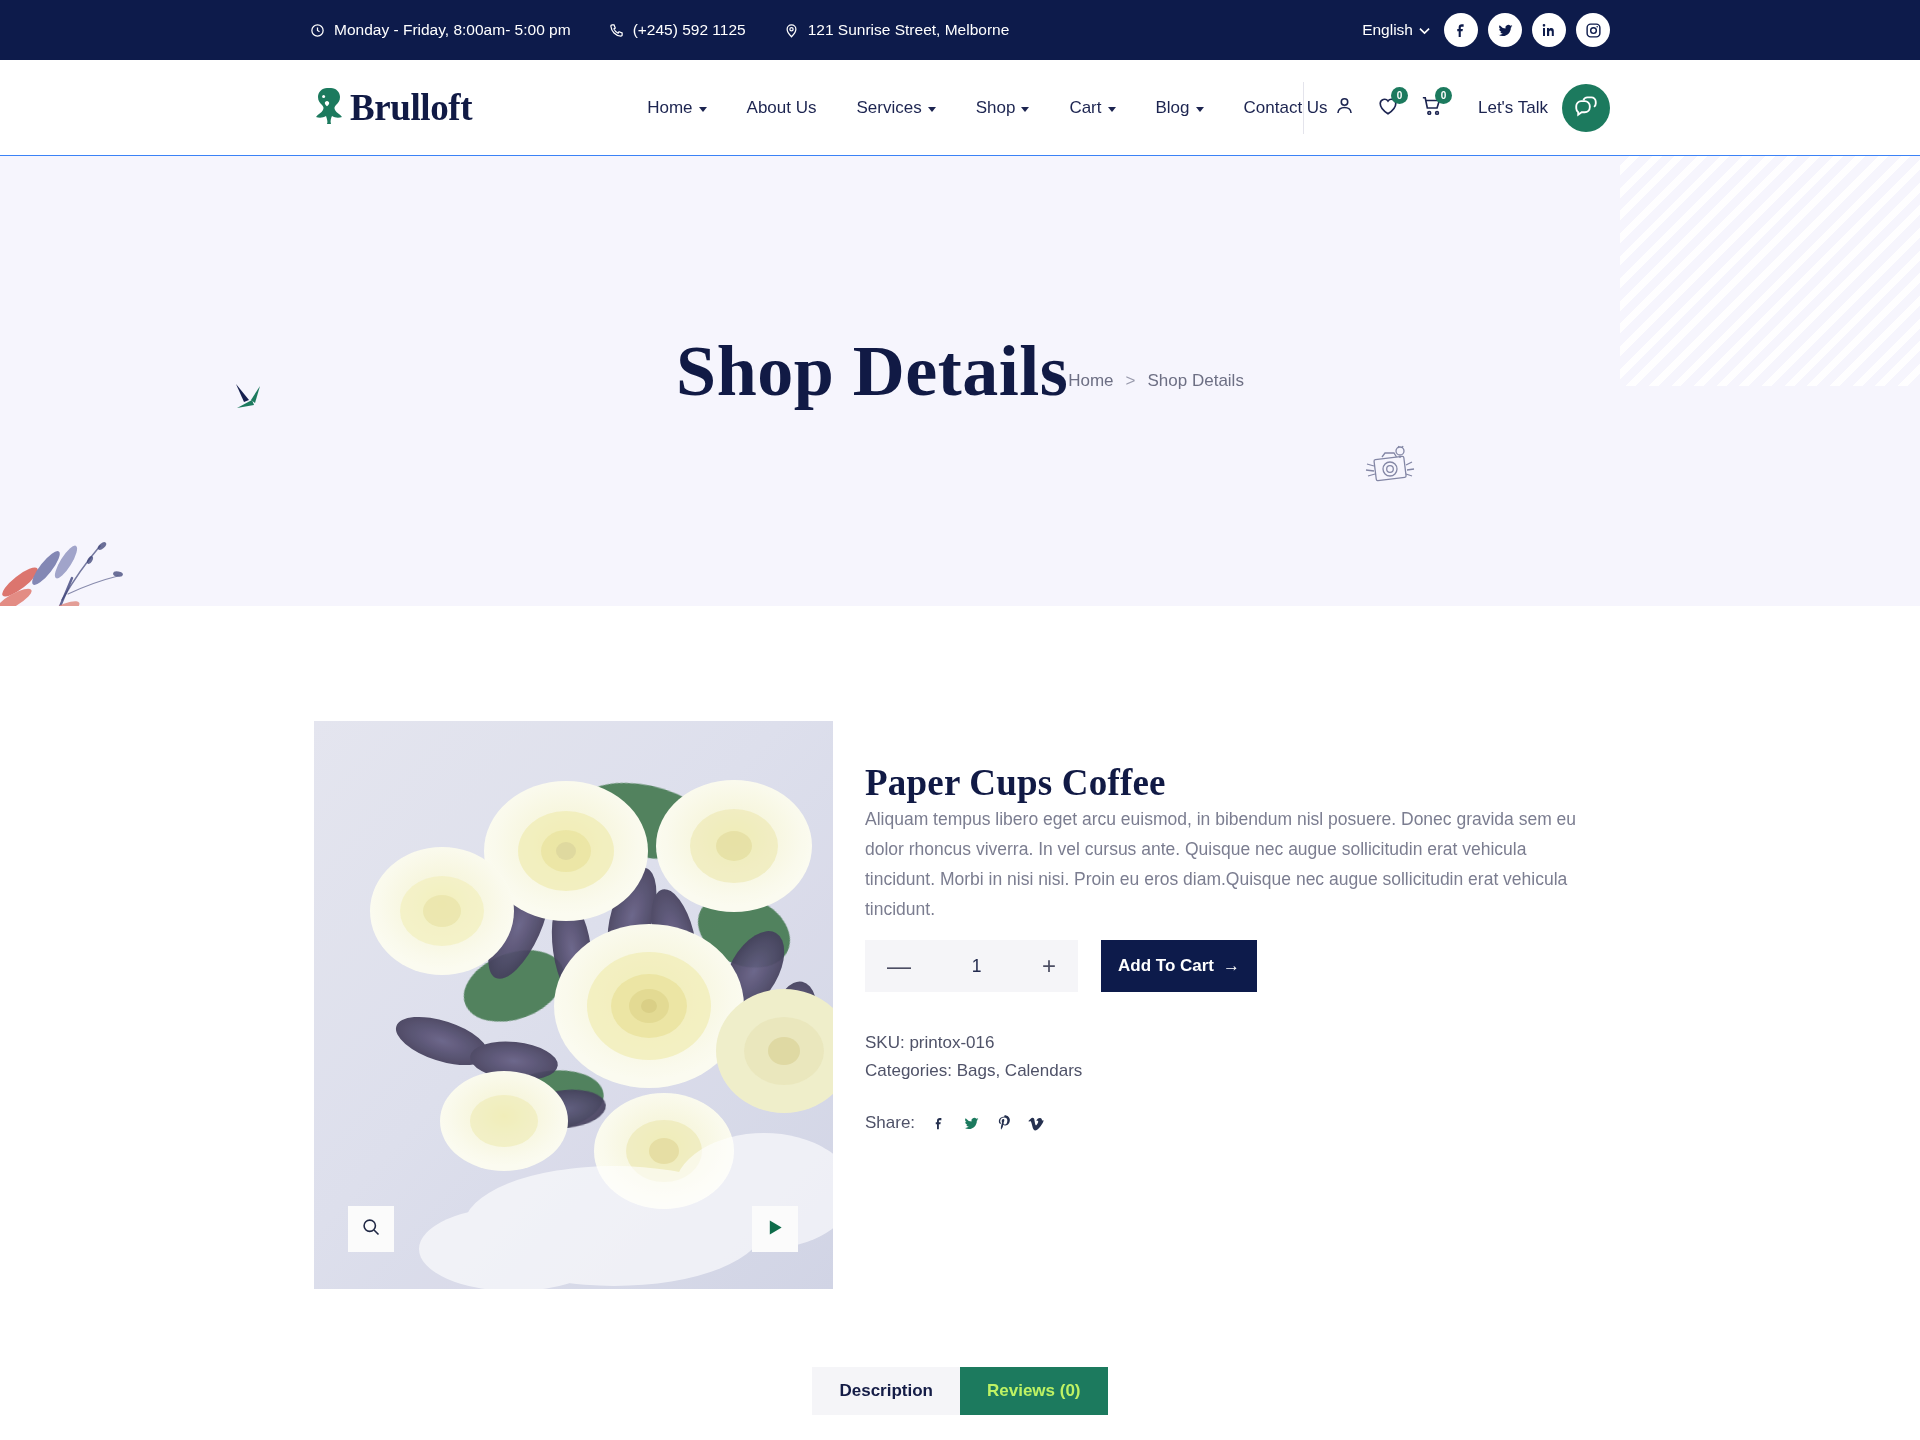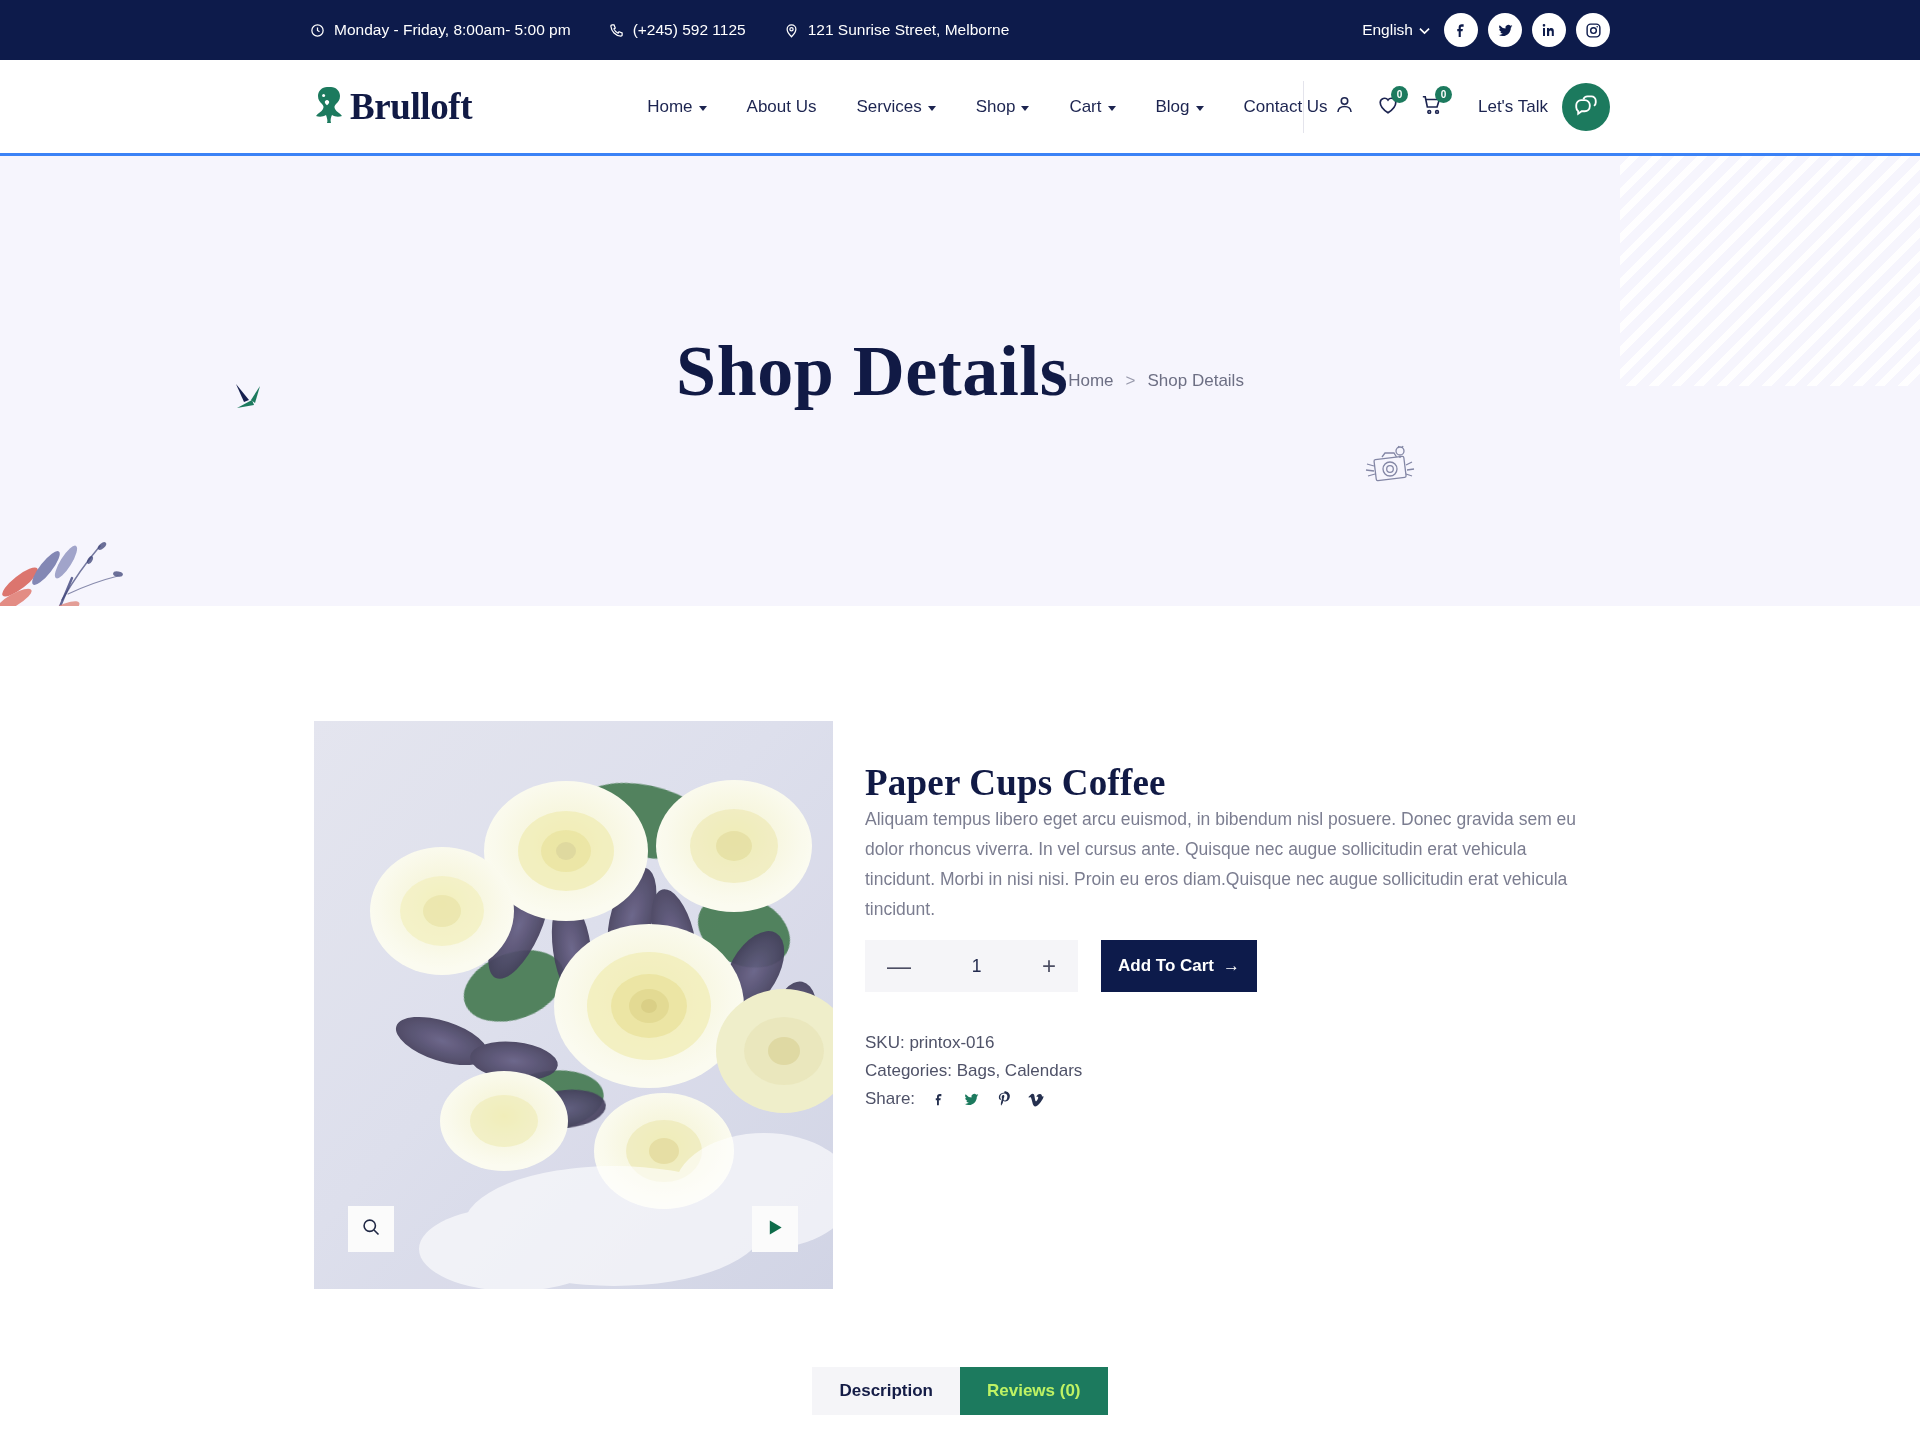--- a/index.html
+++ b/index.html
@@ -50,21 +50,21 @@
   }
   .sc svg { display:block; }
 
   
   .header {
     height: 96px;
     background: #ffffff;
     display: flex;
     align-items: center;
     position: relative;
-    border-bottom: 3px solid #3b82f6;
+    border-bottom: 1px solid #3b82f6;
   }
   .logo {
     margin-left: 310px;
     display: flex; align-items: center; gap: 6px;
   }
   .logo-text {
     font-family: "Liberation Serif", serif;
     font-size: 37px;
     font-weight: bold;
     color: #111a45;
@@ -219,21 +219,21 @@
     background: #0d1b4b; color: #ffffff;
     border: none;
     font-size: 17px; font-weight: bold;
     padding: 0 17px; height: 52px;
     display: flex; align-items: center; gap: 9px;
     cursor: pointer;
     font-family: "Liberation Sans", sans-serif;
   }
   .meta { margin-top: 37px; font-size: 17px; color: #4f5268; line-height: 1.62; }
   .share-row {
-    margin-top: 5px;
+    margin-top: 29px;
     display: flex; align-items: center; gap: 17px;
     font-size: 17px; color: #4f5268;
   }
   .share-icons { display: flex; align-items: center; gap: 16px; }
   .share-icons span { cursor: pointer; display:flex; }
 
   
   .tabs {
     margin-top: 78px;
     display: flex; justify-content: center; gap: 0;

